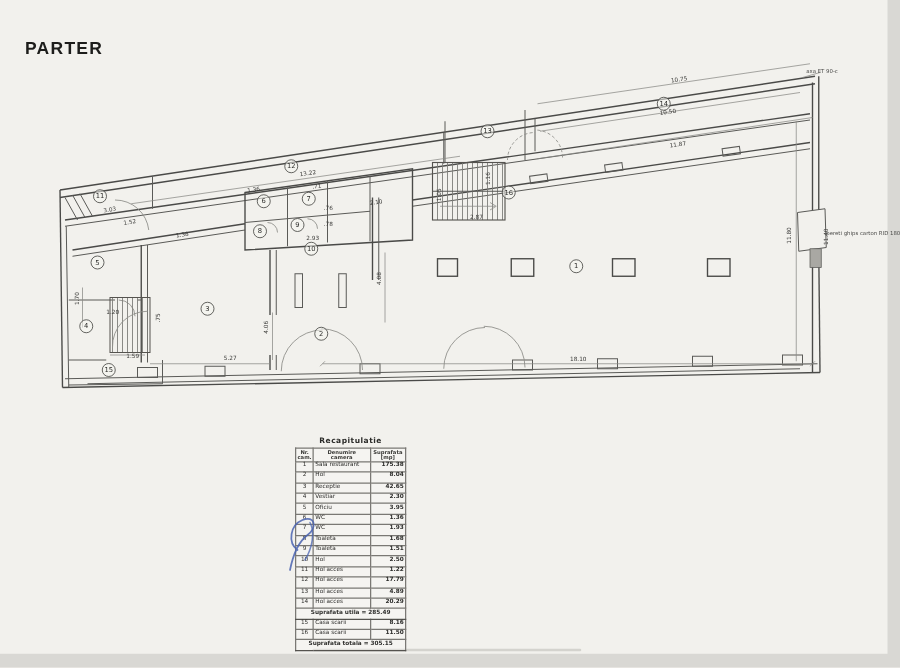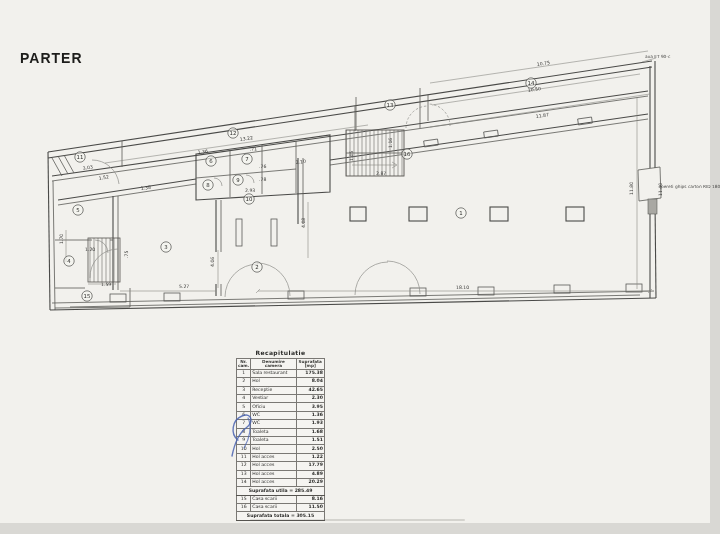--- a/index.html
+++ b/index.html
@@ -7,21 +7,21 @@
     width:720px;height:534px;overflow:hidden;position:relative;
     background:#d9d8d4;font-family:"Liberation Sans", sans-serif;
   }
   .paper{
     position:absolute;left:0;top:0;width:710px;height:523px;
     background:#f2f1ed;
   }
   .page-title{
     position:absolute;left:20px;top:30px;
     font-family:"Liberation Sans", sans-serif;
-    font-size:14px;font-weight:bold;letter-spacing:1px;color:#1d1d1b;margin-top:20px;
+    font-size:14px;font-weight:bold;letter-spacing:1px;color:#1d1d1b;
   }
   svg.plan{position:absolute;left:0;top:0;}
   .wall{stroke:#4a4a48;stroke-width:1.1;fill:none;}
   .wallthin{stroke:#5a5a57;stroke-width:0.8;fill:none;}
   .dimline{stroke:#8a8a85;stroke-width:0.6;fill:none;}
   .doorarc{stroke:#8e8e89;stroke-width:0.7;fill:none;}
   .dashed{stroke-dasharray:2.5,1.8;}
   .dim{font:4.6px "DejaVu Sans", sans-serif;fill:#3a3a38;}
   .note{font:4.3px "DejaVu Sans", sans-serif;fill:#4a4a48;}
   .roomnum{font:5.4px "DejaVu Sans", sans-serif;fill:#2c2c2a;text-anchor:middle;}

